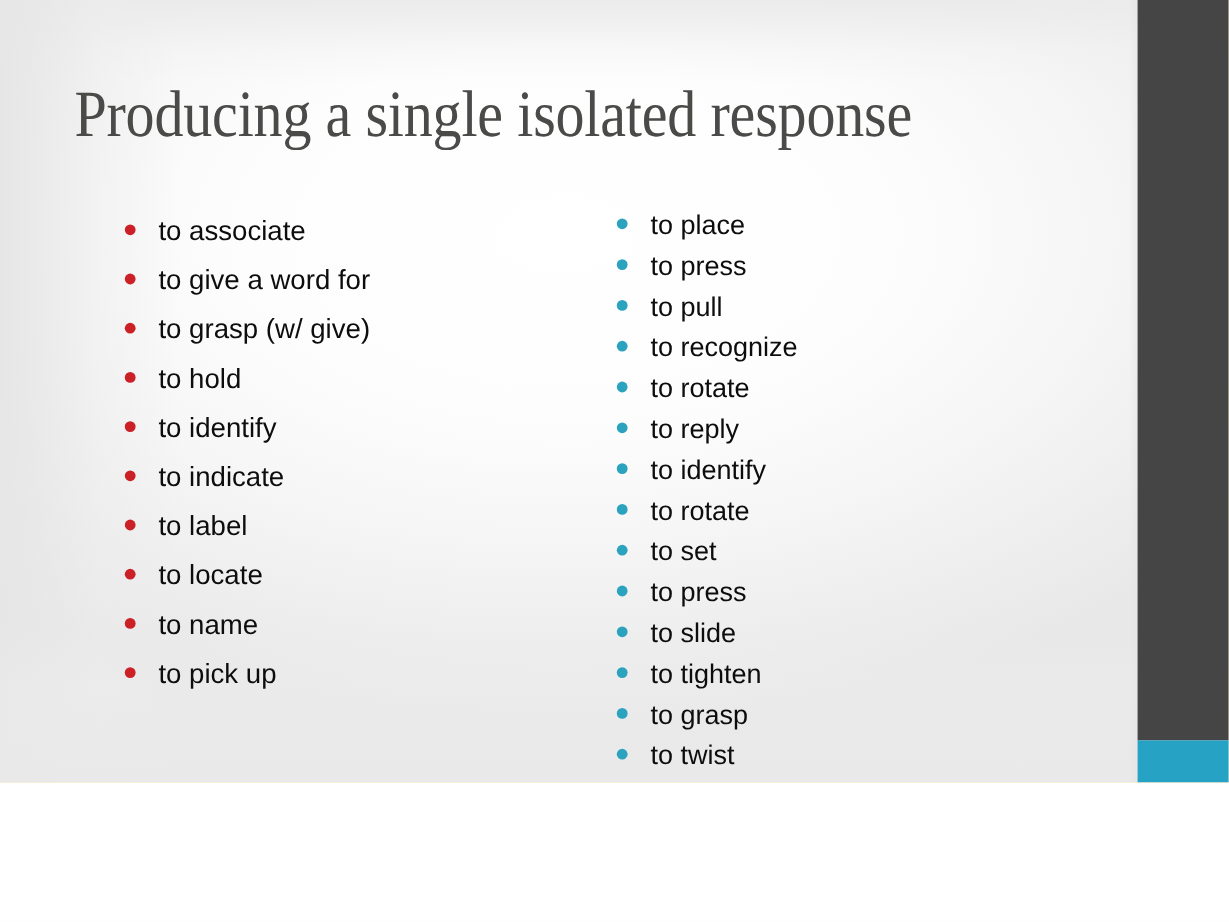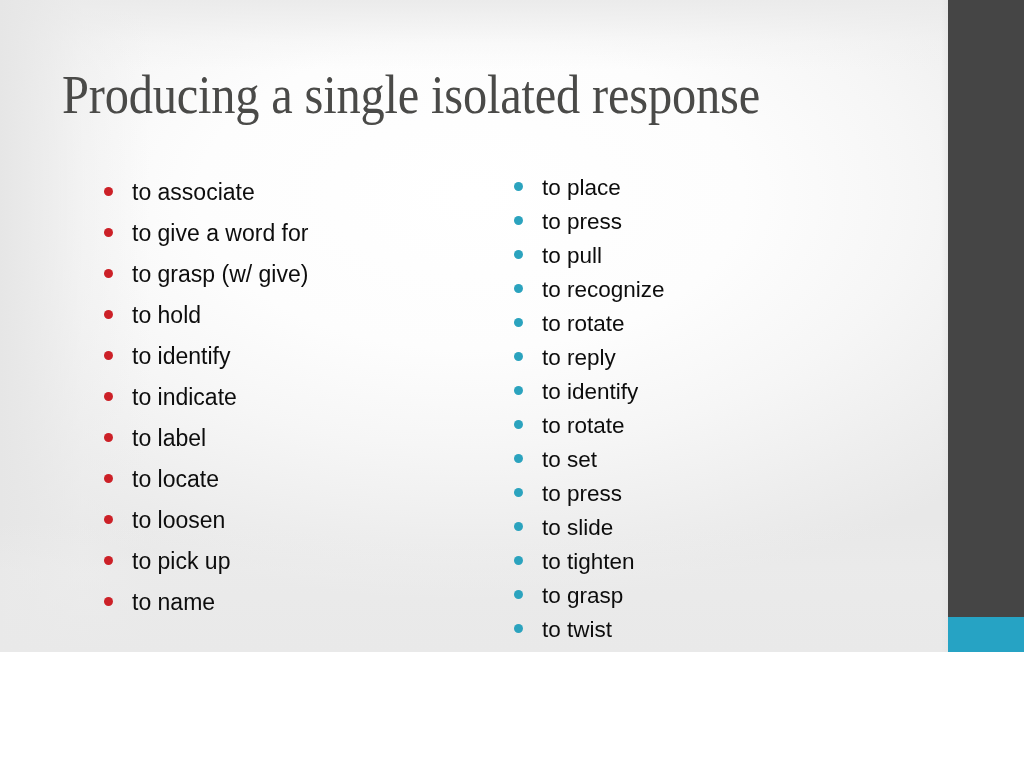--- a/index.html
+++ b/index.html
@@ -191,30 +191,26 @@
     <div class="bullet-row">
       <span class="bullet-dot" style="background: rgb(204, 32, 39);"></span>
       <span class="bullet-text">to label</span>
     </div>
     <div class="bullet-row">
       <span class="bullet-dot" style="background: rgb(204, 32, 39);"></span>
       <span class="bullet-text">to locate</span>
     </div>
     <div class="bullet-row">
       <span class="bullet-dot" style="background: rgb(204, 32, 39);"></span>
-      <span class="bullet-text">to loosen</span>
+      <span class="bullet-text">to name</span>
     </div>
     <div class="bullet-row">
       <span class="bullet-dot" style="background: rgb(204, 32, 39);"></span>
       <span class="bullet-text">to pick up</span>
     </div>
-    <div class="bullet-row">
-      <span class="bullet-dot" style="background: rgb(204, 32, 39);"></span>
-      <span class="bullet-text">to name</span>
-    </div>
   </div>
 
   <div class="col col-right">
     <div class="bullet-row">
       <span class="bullet-dot" style="background: rgb(43, 163, 190);"></span>
       <span class="bullet-text">to place</span>
     </div>
     <div class="bullet-row">
       <span class="bullet-dot" style="background: rgb(43, 163, 190);"></span>
       <span class="bullet-text">to press</span>

